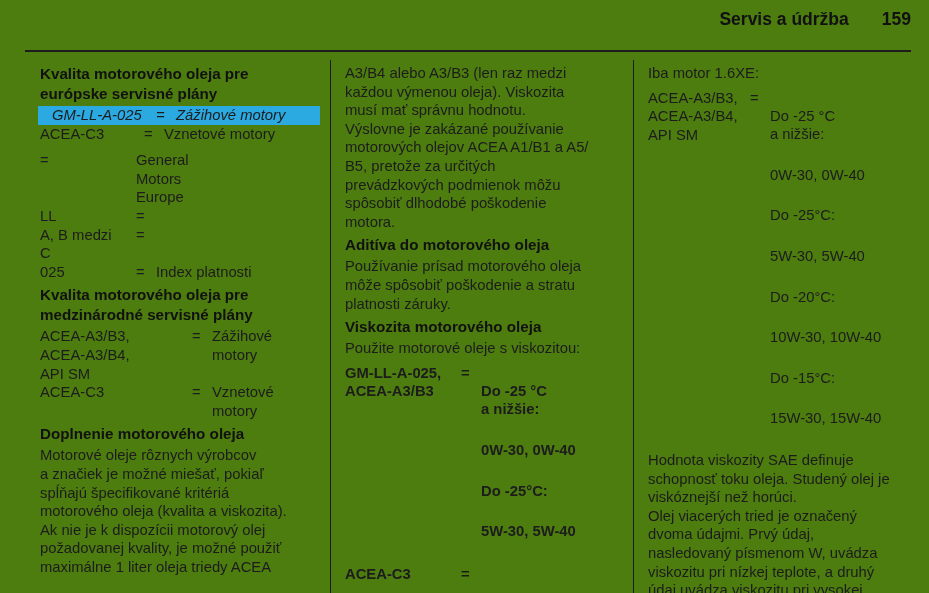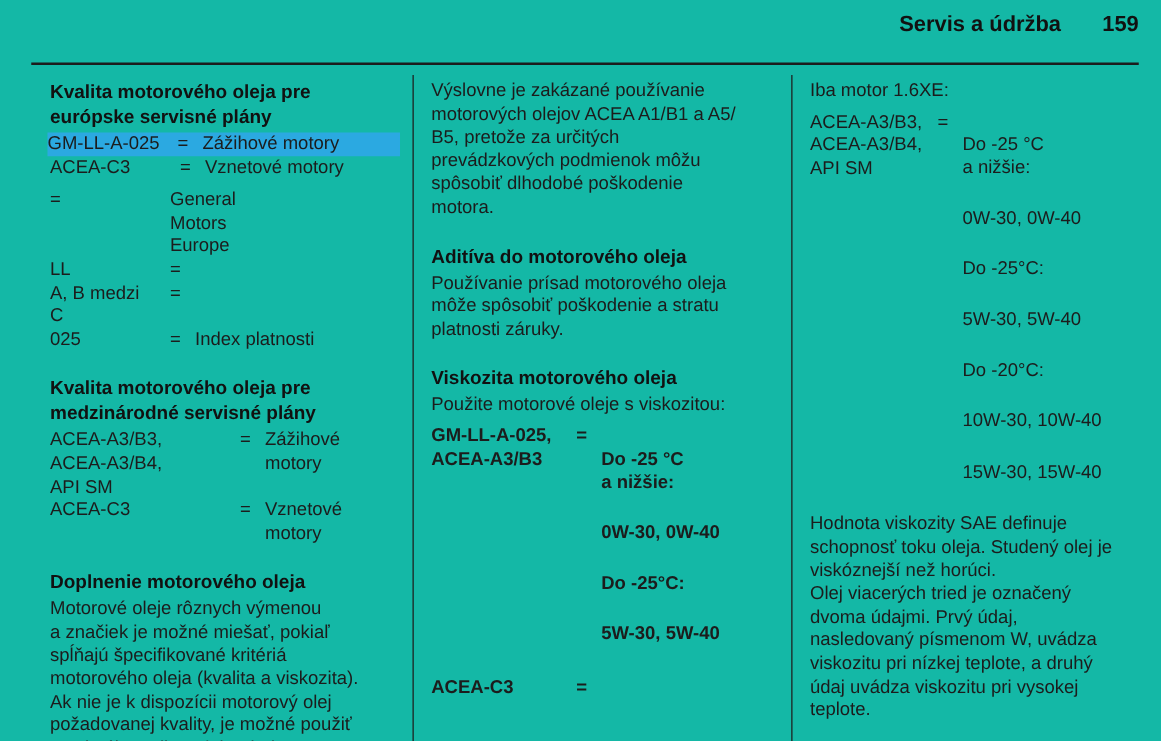--- a/index.html
+++ b/index.html
@@ -2,53 +2,53 @@
 <html><head>
 <meta charset="utf-8">
 <style>
   * { margin:0; padding:0; box-sizing:border-box; }
   html,body { background:#fff; }
   body {
     width:929px; height:593px; overflow:hidden;
     font-family:"Liberation Sans", sans-serif;
     color:#1c1c1c;
   }
-  .page { position:relative; width:929px; height:593px; background:#14b8a6; }
+  .page { position:relative; width:929px; height:593px; background:#4d7c0f; }
 
   .hdr {
     position:absolute; top:9px; right:18px;
     display:flex; align-items:baseline; gap:33px;
     font-weight:700; font-size:17.5px; color:#111;
   }
   .toprule { position:absolute; top:50px; left:25px; width:886px; height:2px; background:#1c1c1c; }
   .vrule { position:absolute; top:60px; height:533px; width:1px; background:#1c1c1c; }
   .v1 { left:330px; } .v2 { left:633px; }
 
   .col { position:absolute; top:64px; font-size:14.8px; line-height:18.6px; }
   .c1 { left:40px;  width:280px; }
   .c2 { left:345px; width:274px; }
   .c3 { left:648px; width:274px; }
 
   .h {
     font-weight:700; font-size:15.2px; line-height:20px;
-    margin-top:20px; margin-bottom:2px; white-space:pre-line; color:#111;
+    margin-top:4px; margin-bottom:2px; white-space:pre-line; color:#111;
   }
   .h.first { margin-top:0; }
   .p { margin-top:0; white-space:pre-line; }
   .p.first { margin-top:0; }
 
   .defrow { display:grid; white-space:pre-line; }
   .def-euro { grid-template-columns:104px 20px 1fr; }
   .def-abbr { grid-template-columns:96px 20px 1fr; }
   .def-intl { grid-template-columns:152px 20px 1fr; }
   .visc2    { grid-template-columns:116px 20px 1fr; margin-top:6px;font-weight:bold; }
   .visc3    { grid-template-columns:102px 20px 1fr; margin-top:6px; }
   .gap { height:8px; }
 
-  .hl { padding-left:0; margin-left:-2px; }
+  .hl { padding-left:14px; margin-left:-2px;font-style:italic; }
 
   .vals .val { line-height:18px; margin-bottom:4px; white-space:pre-line; }
   .vals .val:last-child { margin-bottom:0; }
 </style>
 </head>
 <body>
 
 <div class="page">
 
   <div class="hdr">
@@ -108,30 +108,33 @@
 motory</span>
     </div>
     <div class="defrow def-intl">
       <span>ACEA-C3</span>
       <span>=</span>
       <span>Vznetové
 motory</span>
     </div>
 
     <div class="h">Doplnenie motorového oleja</div>
-    <div class="p first">Motorové oleje rôznych výmenou
+    <div class="p first">Motorové oleje rôznych výrobcov
 a značiek je možné miešať, pokiaľ
 spĺňajú špecifikované kritériá
 motorového oleja (kvalita a viskozita).</div>
     <div class="p">Ak nie je k dispozícii motorový olej
 požadovanej kvality, je možné použiť
 maximálne 1 liter oleja triedy ACEA</div>
   </div>
 
   <div class="col c2">
+    <div class="p first">A3/B4 alebo A3/B3 (len raz medzi
+každou výmenou oleja). Viskozita
+musí mať správnu hodnotu.</div>
     <div class="p">Výslovne je zakázané používanie
 motorových olejov ACEA A1/B1 a A5/
 B5, pretože za určitých
 prevádzkových podmienok môžu
 spôsobiť dlhodobé poškodenie
 motora.</div>
 
     <div class="h">Aditíva do motorového oleja</div>
     <div class="p first">Používanie prísad motorového oleja
 môže spôsobiť poškodenie a stratu
@@ -173,20 +176,21 @@
 API SM</span>
       <span>=</span>
       <span class="vals">
         <span class="val" style="display:block">Do -25 °C
 a nižšie:</span>
         <span class="val" style="display:block">0W-30, 0W-40</span>
         <span class="val" style="display:block">Do -25°C:</span>
         <span class="val" style="display:block">5W-30, 5W-40</span>
         <span class="val" style="display:block">Do -20°C:</span>
         <span class="val" style="display:block">10W-30, 10W-40</span>
+        <span class="val" style="display:block">Do -15°C:</span>
         <span class="val" style="display:block">15W-30, 15W-40</span>
       </span>
     </div>
 
     <div class="p" style="margin-top:5px">Hodnota viskozity SAE definuje
 schopnosť toku oleja. Studený olej je
 viskóznejší než horúci.</div>
     <div class="p">Olej viacerých tried je označený
 dvoma údajmi. Prvý údaj,
 nasledovaný písmenom W, uvádza

